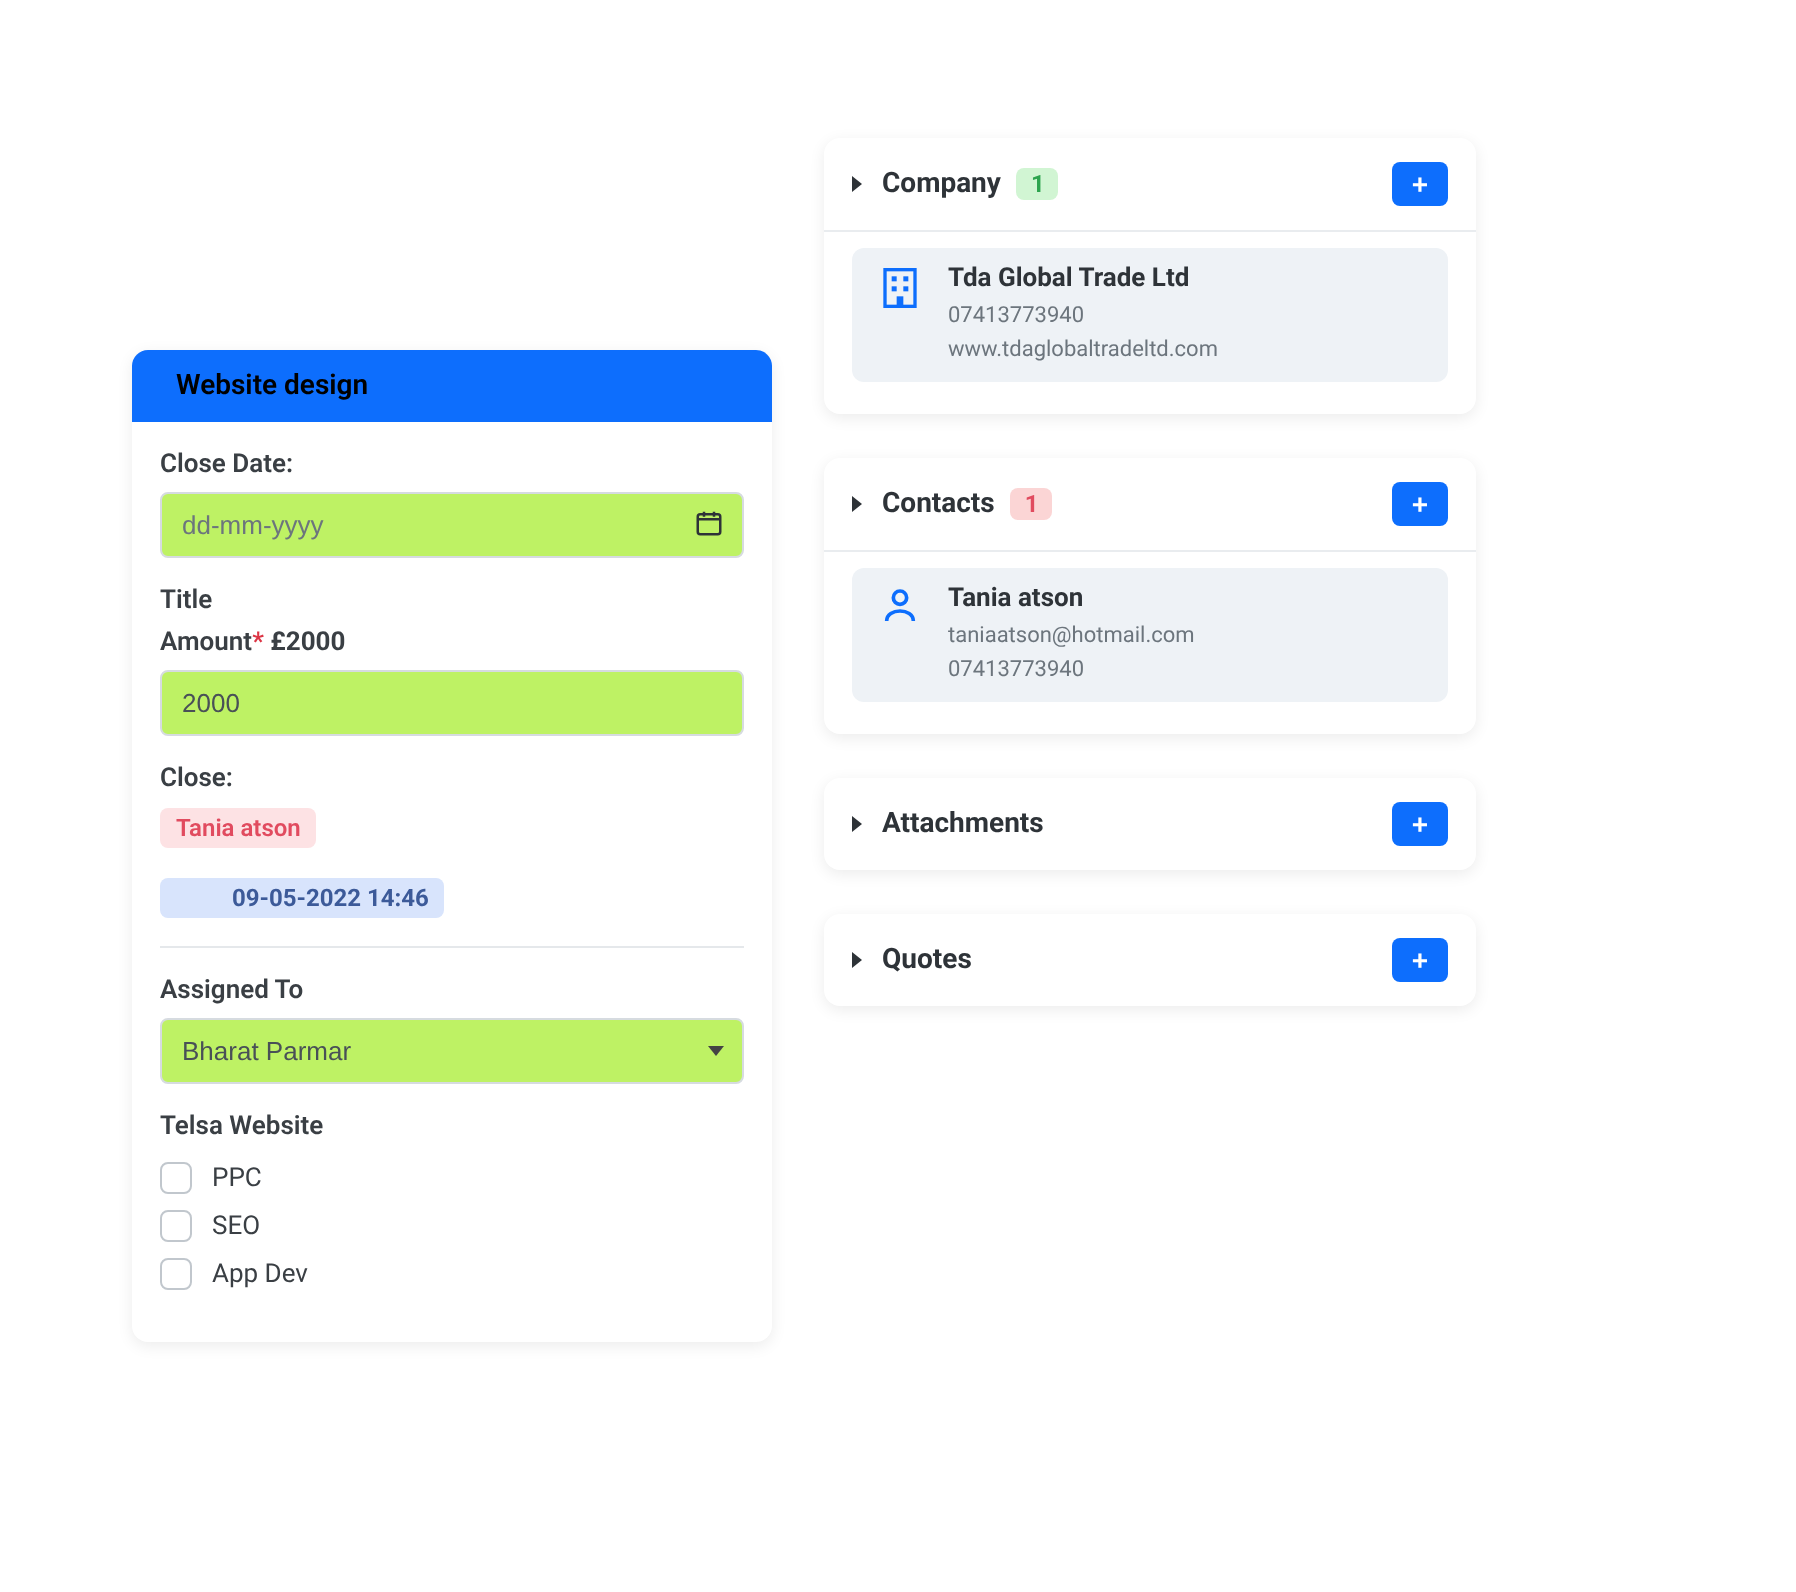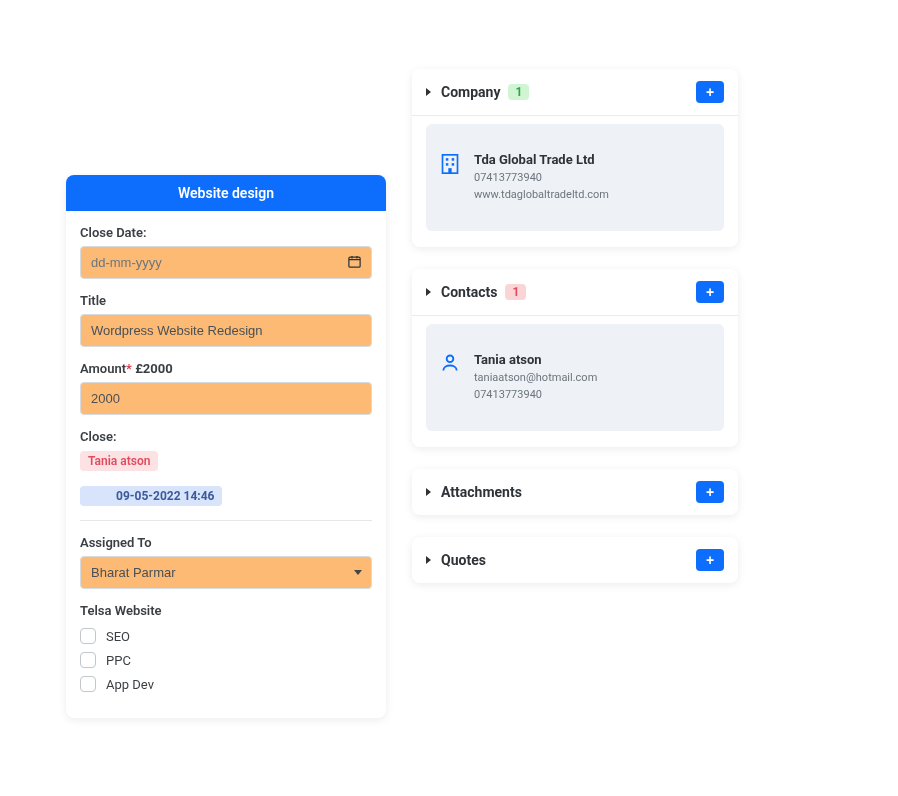--- a/index.html
+++ b/index.html
@@ -26,46 +26,45 @@
       margin-top: 69px;
     }
     .card {
       background: #fff;
       border-radius: 8px;
       box-shadow: 0 2px 8px rgba(0,0,0,0.08);
       overflow: hidden;
     }
     .card-header-blue {
       background: #0d6efd;
-      color: #ffffff;
+      color: #000000;
       font-size: 14px;
       font-weight: 600;
       padding: 10px 22px;
-      text-align: center;
     }
     .card-body {
       padding: 14px 14px 18px;
     }
     .form-label {
       font-size: 13px;
       font-weight: 600;
       color: #3a3f44;
       margin-bottom: 6px;
       display: block;
     }
     .required-star { color: #dc3545; }
     .amount-display { font-weight: 700; }
     .form-control {
       width: 100%;
       border: 1px solid #d6dbe0;
       border-radius: 4px;
       padding: 8px 10px;
       font-size: 13px;
       color: #495057;
-      background: #fdba74;
+      background: #bef264;
       margin-bottom: 14px;
     }
     .form-control::placeholder { color: #6c757d; }
     .date-input {
       position: relative;
     }
     .date-input input {
       padding-right: 34px;
     }
     .calendar-icon {
@@ -190,21 +189,21 @@
     .plus-icon {
       color: #fff;
       font-size: 14px;
       font-weight: 900;
       line-height: 1;
     }
     .panel-body { padding: 8px 14px 16px; }
     .entity-card {
       background: #eef2f6;
       border-radius: 6px;
-      padding: 28px 14px;
+      padding: 8px 14px;
       display: flex;
       gap: 12px;
       align-items: flex-start;
     }
     .entity-icon {
       flex-shrink: 0;
       width: 22px;
     }
     .entity-name {
       font-size: 13px;
@@ -234,21 +233,20 @@
           <span class="calendar-icon">
             <svg width="15" height="15" viewBox="0 0 24 24" fill="none">
                 <rect x="3" y="5" width="18" height="16" rx="2" stroke="#2e3338" stroke-width="2"></rect>
                 <path d="M3 9h18" stroke="#2e3338" stroke-width="2"></path>
                 <path d="M8 3v4M16 3v4" stroke="#2e3338" stroke-width="2"></path>
               </svg>
           </span>
         </div>
         
         <label class="form-label">Title</label>
-        <input type="text" class="form-control" value="Wordpress Website Redesign" style="">
         
         <label class="form-label">
           <span>Amount</span><span class="required-star">*</span>
           <span class="amount-display">£2000</span>
         </label>
         <input type="text" class="form-control" value="2000" style="">
         
         <div class="field-group">
           <label class="form-label">Close:</label>
           <span class="badge badge-pink">Tania atson</span>
@@ -263,25 +261,25 @@
         <div class="select-wrap">
           <select class="form-control">
             <option>Bharat Parmar</option>
           </select>
           <span class="select-caret"></span>
         </div>
         
         <label class="form-label cservices-label">Telsa Website</label>
         <div class="checkbox-row">
           <input type="checkbox" style="">
-          <span>SEO</span>
+          <span>PPC</span>
         </div>
         <div class="checkbox-row">
           <input type="checkbox" style="">
-          <span>PPC</span>
+          <span>SEO</span>
         </div>
         <div class="checkbox-row">
           <input type="checkbox" style="">
           <span>App Dev</span>
         </div>
       </div>
     </div>
   </div>
 
   <div class="right-col">

